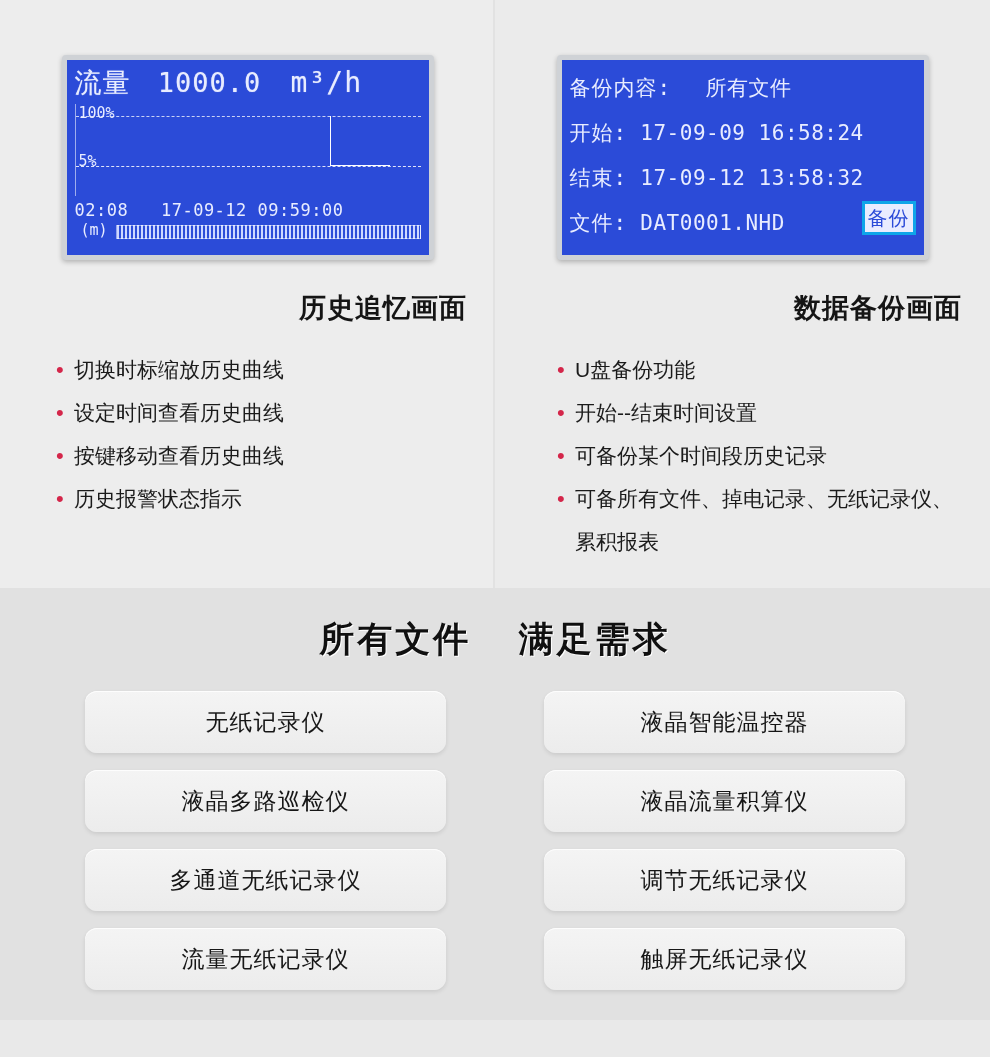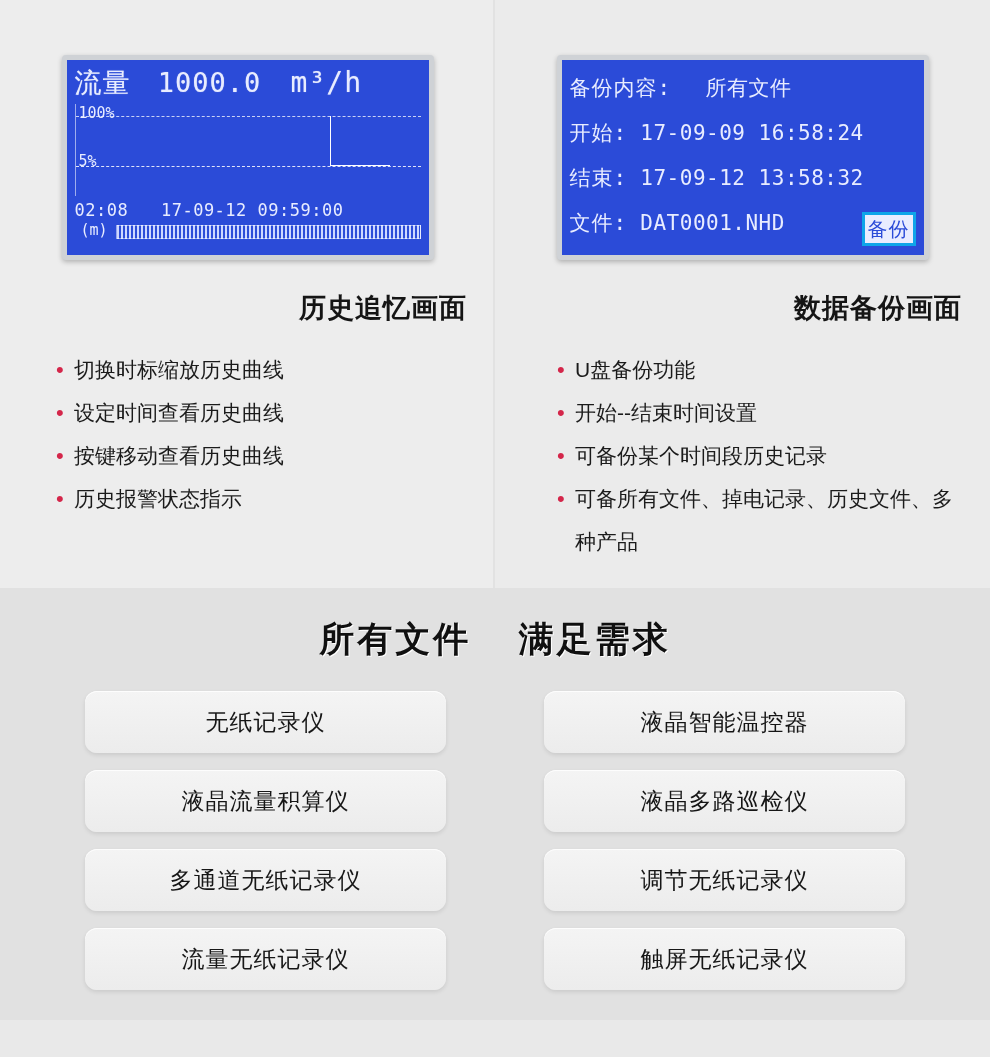--- a/index.html
+++ b/index.html
@@ -115,21 +115,21 @@
 
   
   .r-line {
     font-size: 21px;
     line-height: 45px;
     white-space: nowrap;
     letter-spacing: 0.5px;
   }
   .r-line .lead { letter-spacing: 1px; }
   .r-line .sep { display: inline-block; width: 8px; }
-  .r-last { display: flex; align-items: flex-end; justify-content: space-between; gap: 46px; }
+  .r-last { display: flex; align-items: flex-start; justify-content: space-between; gap: 46px; }
   .badge {
     background: #e9ecff;
     color: #2b4bd8;
     font-size: 20px;
     line-height: 26px;
     padding: 1px 3px;
     border: 3px solid #0ea5e9;
     letter-spacing: 1px;
   }
 
@@ -273,37 +273,37 @@
           </div>
         </div>
       </div>
 
       <div class="caption">数据备份画面</div>
 
       <ul class="bullets">
         <li>U盘备份功能</li>
         <li>开始--结束时间设置</li>
         <li>可备份某个时间段历史记录</li>
-        <li>可备所有文件、掉电记录、历史文件、多种产品</li>
+        <li>可备所有文件、掉电记录、无纸记录仪、累积报表</li>
       </ul>
     </div>
   </div>
 
   <div class="bottom">
     <div class="bottom-title">
       <span>所有文件</span>
       <span class="gap"></span>
       <span>满足需求</span>
     </div>
 
     <div class="grid">
       <div class="chip">无纸记录仪</div>
       <div class="chip">液晶智能温控器</div>
+      <div class="chip">液晶多路巡检仪</div>
       <div class="chip">液晶流量积算仪</div>
-      <div class="chip">液晶多路巡检仪</div>
       <div class="chip">多通道无纸记录仪</div>
       <div class="chip">调节无纸记录仪</div>
       <div class="chip">流量无纸记录仪</div>
       <div class="chip">触屏无纸记录仪</div>
     </div>
   </div>
 
 </div>
 
 </body></html>

